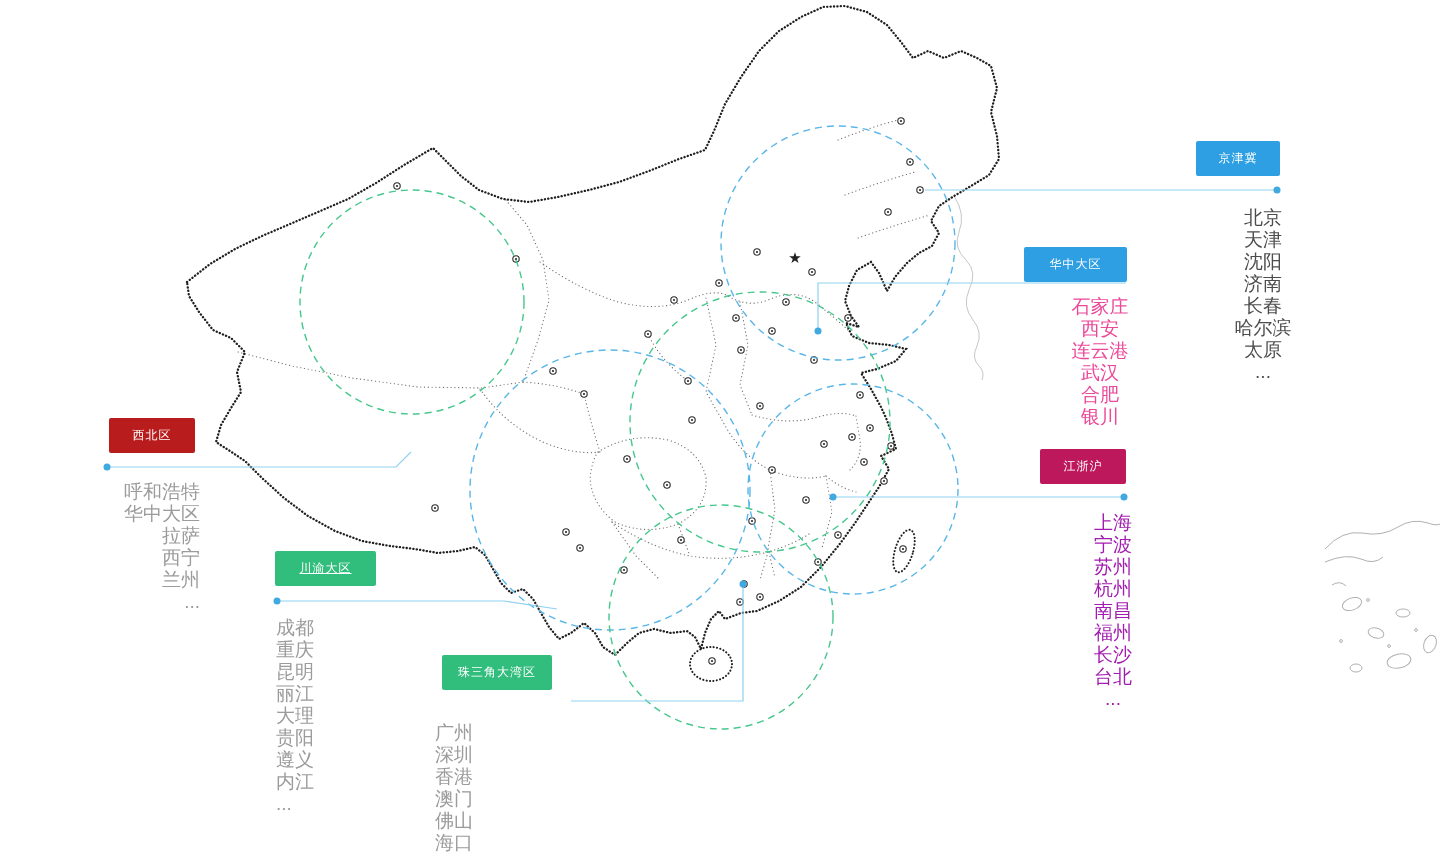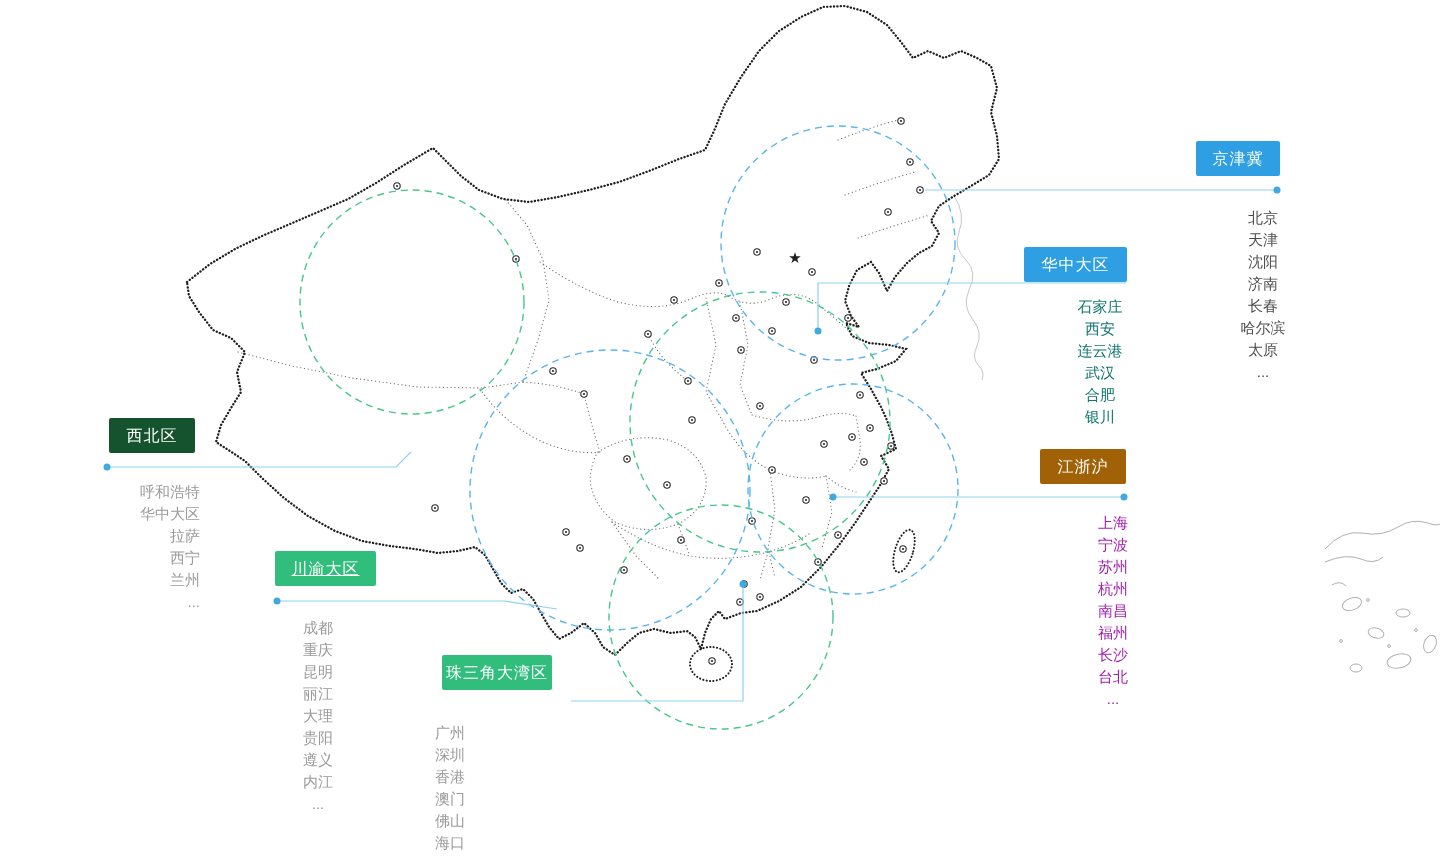--- a/index.html
+++ b/index.html
@@ -3,37 +3,37 @@
 <meta charset="utf-8">
 <style>
   html,body { margin:0; padding:0; background:#fff; }
   .stage {
     position:relative; width:1440px; height:868px; background:#ffffff;
     overflow:hidden; font-family:"Liberation Sans","DejaVu Sans",sans-serif;
   }
   svg.map-canvas { position:absolute; left:0; top:0; }
   .region-label {
     position:absolute; height:35px; line-height:35px; text-align:center;
-    color:#ffffff; font-size:16px; border-radius:2px; letter-spacing:1px;
+    color:#ffffff; font-size:12px; border-radius:2px; letter-spacing:1px;
   }
-  .city-list { position:absolute; font-size:15px; line-height:22px; color:#9b9b9b; }
+  .city-list { position:absolute; font-size:19px; line-height:22px; color:#9b9b9b; }
   .city-list.center { text-align:center; }
   
   .pos-label-jingjinji  { left:1196px; top:141px; width:84px; }
   .pos-label-huazhong   { left:1024px; top:230px; width:103px; }
   .pos-label-jiangzhehu { left:1040px; top:449px; width:86px; }
   .pos-label-xibei      { left:109px;  top:418px; width:86px; }
   .pos-label-chuanyu    { left:275px;  top:551px; width:101px; }
   .pos-label-zhusanjiao { left:442px;  top:655px; width:110px; }
   
   .pos-list-jingjinji  { left:1217px; top:207px; width:92px; }
   .pos-list-huazhong   { left:1050px; top:296px; width:100px; }
   .pos-list-jiangzhehu { left:1068px; top:512px; width:90px; }
   .pos-list-xibei      { left:100px;  top:481px; width:100px; }
-  .pos-list-chuanyu    { left:268px;  top:617px; width:100px;text-align:center; }
+  .pos-list-chuanyu    { left:276px;  top:617px; width:100px; }
   .pos-list-zhusanjiao { left:435px;  top:722px; width:100px; }
 </style>
 </head>
 <body>
 
 <div class="stage">
 
   <svg class="map-canvas" width="1440" height="868" viewBox="0 0 1440 868">
     <defs>
       <g id="citymark">
@@ -210,47 +210,47 @@
         <div class="city-item">济南</div>
         <div class="city-item">长春</div>
         <div class="city-item">哈尔滨</div>
         <div class="city-item">太原</div>
         <div class="city-item">...</div>
       </div>
   </div>
 
   <div>
     <div class="region-label pos-label-huazhong" style="background-color: rgb(45, 159, 226); margin-top: 17px;">华中大区</div>
-    <div class="city-list center pos-list-huazhong" style="color: #0f766e;">
+    <div class="city-list center pos-list-huazhong" style="color: #ec4899;">
         <div class="city-item">石家庄</div>
         <div class="city-item">西安</div>
         <div class="city-item">连云港</div>
         <div class="city-item">武汉</div>
         <div class="city-item">合肥</div>
         <div class="city-item">银川</div>
       </div>
   </div>
 
   <div>
-    <div class="region-label pos-label-jiangzhehu" style="background-color: #a16207;">江浙沪</div>
+    <div class="region-label pos-label-jiangzhehu" style="background-color: #be185d;">江浙沪</div>
     <div class="city-list center pos-list-jiangzhehu" style="color: #a21caf;">
         <div class="city-item">上海</div>
         <div class="city-item">宁波</div>
         <div class="city-item">苏州</div>
         <div class="city-item">杭州</div>
         <div class="city-item">南昌</div>
         <div class="city-item">福州</div>
         <div class="city-item">长沙</div>
         <div class="city-item">台北</div>
         <div class="city-item">...</div>
       </div>
   </div>
 
   <div>
-    <div class="region-label pos-label-xibei" style="background-color: #14532d;">西北区</div>
+    <div class="region-label pos-label-xibei" style="background-color: #b91c1c;">西北区</div>
     <div class="city-list pos-list-xibei" style="color: rgb(155, 155, 155); text-align: right;">
         <div class="city-item">呼和浩特</div>
         <div class="city-item">华中大区</div>
         <div class="city-item">拉萨</div>
         <div class="city-item">西宁</div>
         <div class="city-item">兰州</div>
         <div class="city-item">...</div>
       </div>
   </div>
 

